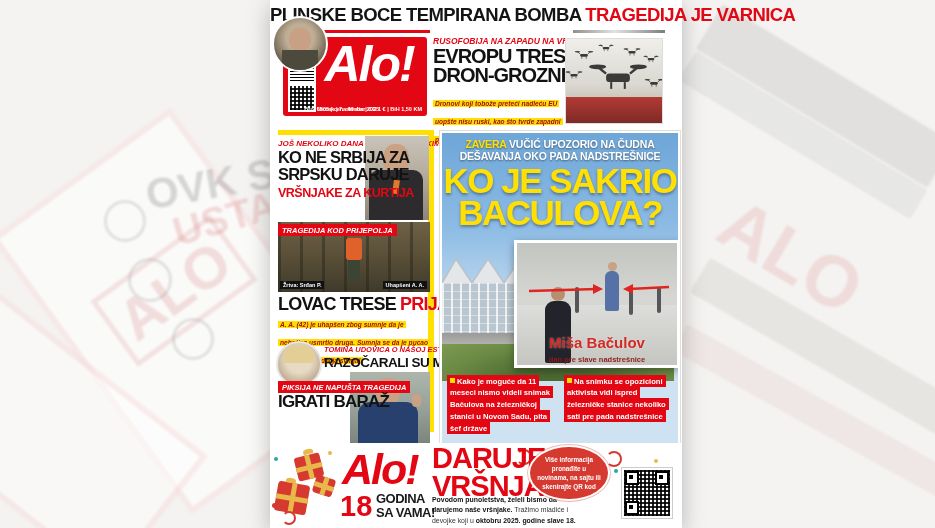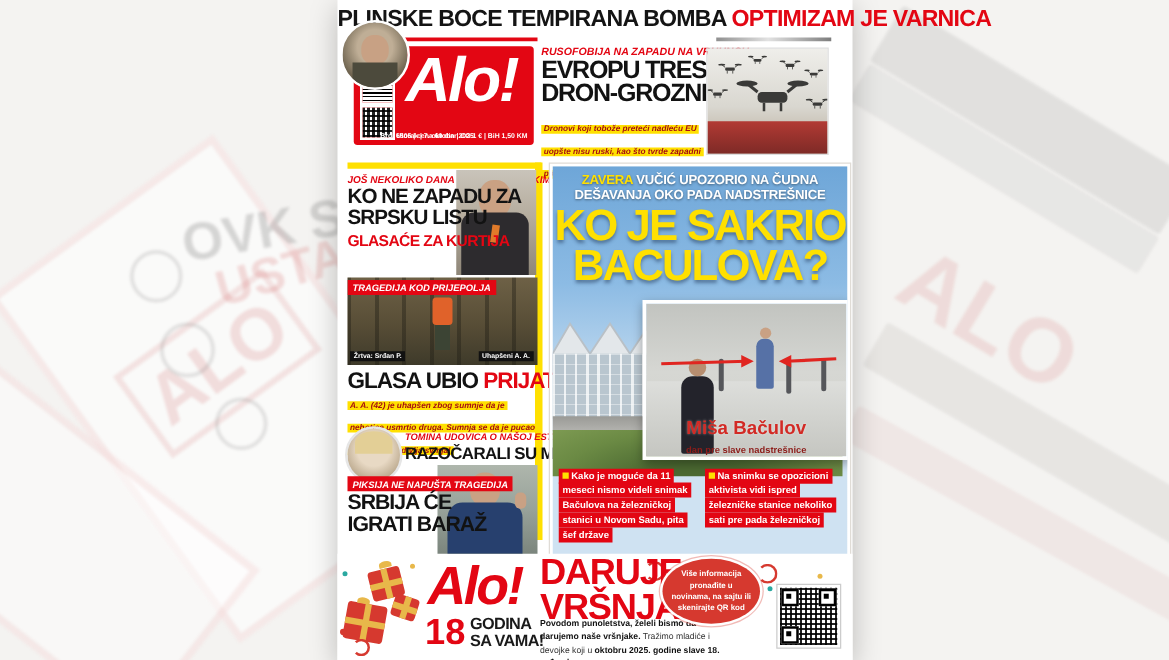--- a/index.html
+++ b/index.html
@@ -167,21 +167,21 @@
     <div class="bg-band" style="left:690px;top:70px;width:270px;height:52px;transform:rotate(31deg);"></div>
     <div class="bg-band" style="left:668px;top:118px;width:270px;height:34px;transform:rotate(31deg);background:rgba(90,90,90,.08);"></div>
     <div class="bg-word" style="left:715px;top:215px;transform:rotate(31deg);font-size:72px;color:rgba(205,85,85,.15);">ALO</div>
     <div class="bg-band" style="left:680px;top:330px;width:300px;height:40px;transform:rotate(30deg);background:rgba(120,110,100,.10);"></div>
     <div class="bg-band" style="left:660px;top:400px;width:320px;height:30px;transform:rotate(29deg);background:rgba(190,90,90,.08);"></div>
   </div>
 
   <div class="page">
 
     <div class="abs top-banner">
-      <span>PLINSKE BOCE TEMPIRANA BOMBA </span><span class="red">OPTIMIZAM JE VARNICA</span>
+      <span>PLINSKE BOCE TEMPIRANA BOMBA </span><span class="red">TRAGEDIJA JE VARNICA</span>
     </div>
     <div class="abs rule-red"></div>
     <div class="abs rule-silver"></div>
 
     <div class="abs masthead">
       <div class="abs barcode"></div>
       <div class="abs qr qr-s"></div>
       <div class="abs alo-title">Alo!</div>
       <div class="abs mast-date">Utorak | 7. oktobar 2025.</div>
       <div class="abs mast-issue">Broj 6505 | cena 60 din | CG 1 € | BiH 1,50 KM</div>
@@ -224,58 +224,57 @@
     <div class="abs yframe-top"></div>
     <div class="abs yframe-side"></div>
 
     <div class="abs kicker-red s1-kicker" style="font-size:8px;">JOŠ NEKOLIKO DANA DO IZBORA NA KIM</div>
     <div class="abs kurti">
       <div class="kurti-head"></div>
       <div class="kurti-body"></div>
       <div class="kurti-card"></div>
     </div>
     <div class="abs s1-h">
-      <div>KO NE ZAPADU ZA</div>
-      <div>SRPSKU LISTU</div>
-    </div>
-    <div class="abs s1-red">GLASAĆE ZA KURTIJA</div>
+      <div>KO NE SRBIJA ZA</div>
+      <div>SRPSKU DARUJE</div>
+    </div>
+    <div class="abs s1-red">VRŠNJAKE ZA KURTIJA</div>
 
     <div class="abs s2-photo">
       <div class="trees"></div>
       <div class="hunter-vest"></div>
       <div class="hunter-legs"></div>
       <div class="abs kicker-strip s2-kicker">TRAGEDIJA KOD PRIJEPOLJA</div>
       <div class="mini-label" style="left:2px;bottom:3px;">Žrtva: Srđan P.</div>
       <div class="mini-label" style="right:3px;bottom:3px;">Uhapšeni A. A.</div>
     </div>
     <div class="abs s2-circle">
       <div class="head"></div>
       <div class="torso"></div>
     </div>
     <div class="abs s2-h">
-      <span>GLASA UBIO </span><span class="red" style="color:#e30613;">PRIJATELJA</span>
+      <span>LOVAC TRESE </span><span class="red" style="color:#e30613;">PRIJATELJA</span>
     </div>
     <div class="abs s2-lead">
       <span class="hl-yellow">A. A. (42) je uhapšen zbog sumnje da je nehotice usmrtio druga. Sumnja se da je pucao misleći da je divlja svinja!</span>
     </div>
 
     <div class="abs s3-circle">
       <div class="s3-hair"></div>
     </div>
     <div class="abs kicker-red s3-kicker">TOMINA UDOVICA O NAŠOJ ESTRADI</div>
     <div class="abs s3-h">RAZOČARALI SU ME</div>
 
     <div class="abs piksi">
       <div class="piksi-head"></div>
       <div class="piksi-body"></div>
       <div class="piksi-thumb"></div>
     </div>
     <div class="abs kicker-strip s4-kicker">PIKSIJA NE NAPUŠTA TRAGEDIJA</div>
     <div class="abs s4-h">
-      <div>SRBIJA ĆE</div>
       <div>IGRATI BARAŽ</div>
     </div>
 
     <div class="abs main">
       <div class="abs m-h">
         <div>KO JE SAKRIO</div>
         <div>BACULOVA?</div>
       </div>
       <div class="abs m-kicker">
         <div><span class="yellow">ZAVERA</span><span> VUČIĆ UPOZORIO NA ČUDNA</span></div>
@@ -315,21 +314,21 @@
         </svg>
         <div class="inset-cap">Miša Bačulov</div>
         <div class="inset-sub">dan pre slave nadstrešnice</div>
       </div>
 
       <div class="abs bullets">
         <div class="bullet">
           <span class="txt"><span class="sq"></span><span>Kako je moguće da 11 meseci nismo videli snimak Bačulova na železničkoj stanici u Novom Sadu, pita šef države</span></span>
         </div>
         <div class="bullet">
-          <span class="txt"><span class="sq"></span><span>Na snimku se opozicioni aktivista vidi ispred železničke stanice nekoliko sati pre pada železničkoj</span></span>
+          <span class="txt"><span class="sq"></span><span>Na snimku se opozicioni aktivista vidi ispred železničke stanice nekoliko sati pre pada nadstrešnice</span></span>
         </div>
       </div>
     </div>
 
     <div class="abs banner">
       <div class="gift" style="left:26px;top:12px;width:26px;height:24px;transform:rotate(-14deg);"></div>
       <div class="bow" style="left:33px;top:6px;transform:rotate(-14deg);"></div>
       <div class="gift" style="left:6px;top:40px;width:32px;height:30px;transform:rotate(10deg);"></div>
       <div class="bow" style="left:16px;top:35px;transform:rotate(10deg);"></div>
       <div class="gift" style="left:44px;top:34px;width:20px;height:18px;transform:rotate(18deg);"></div>

